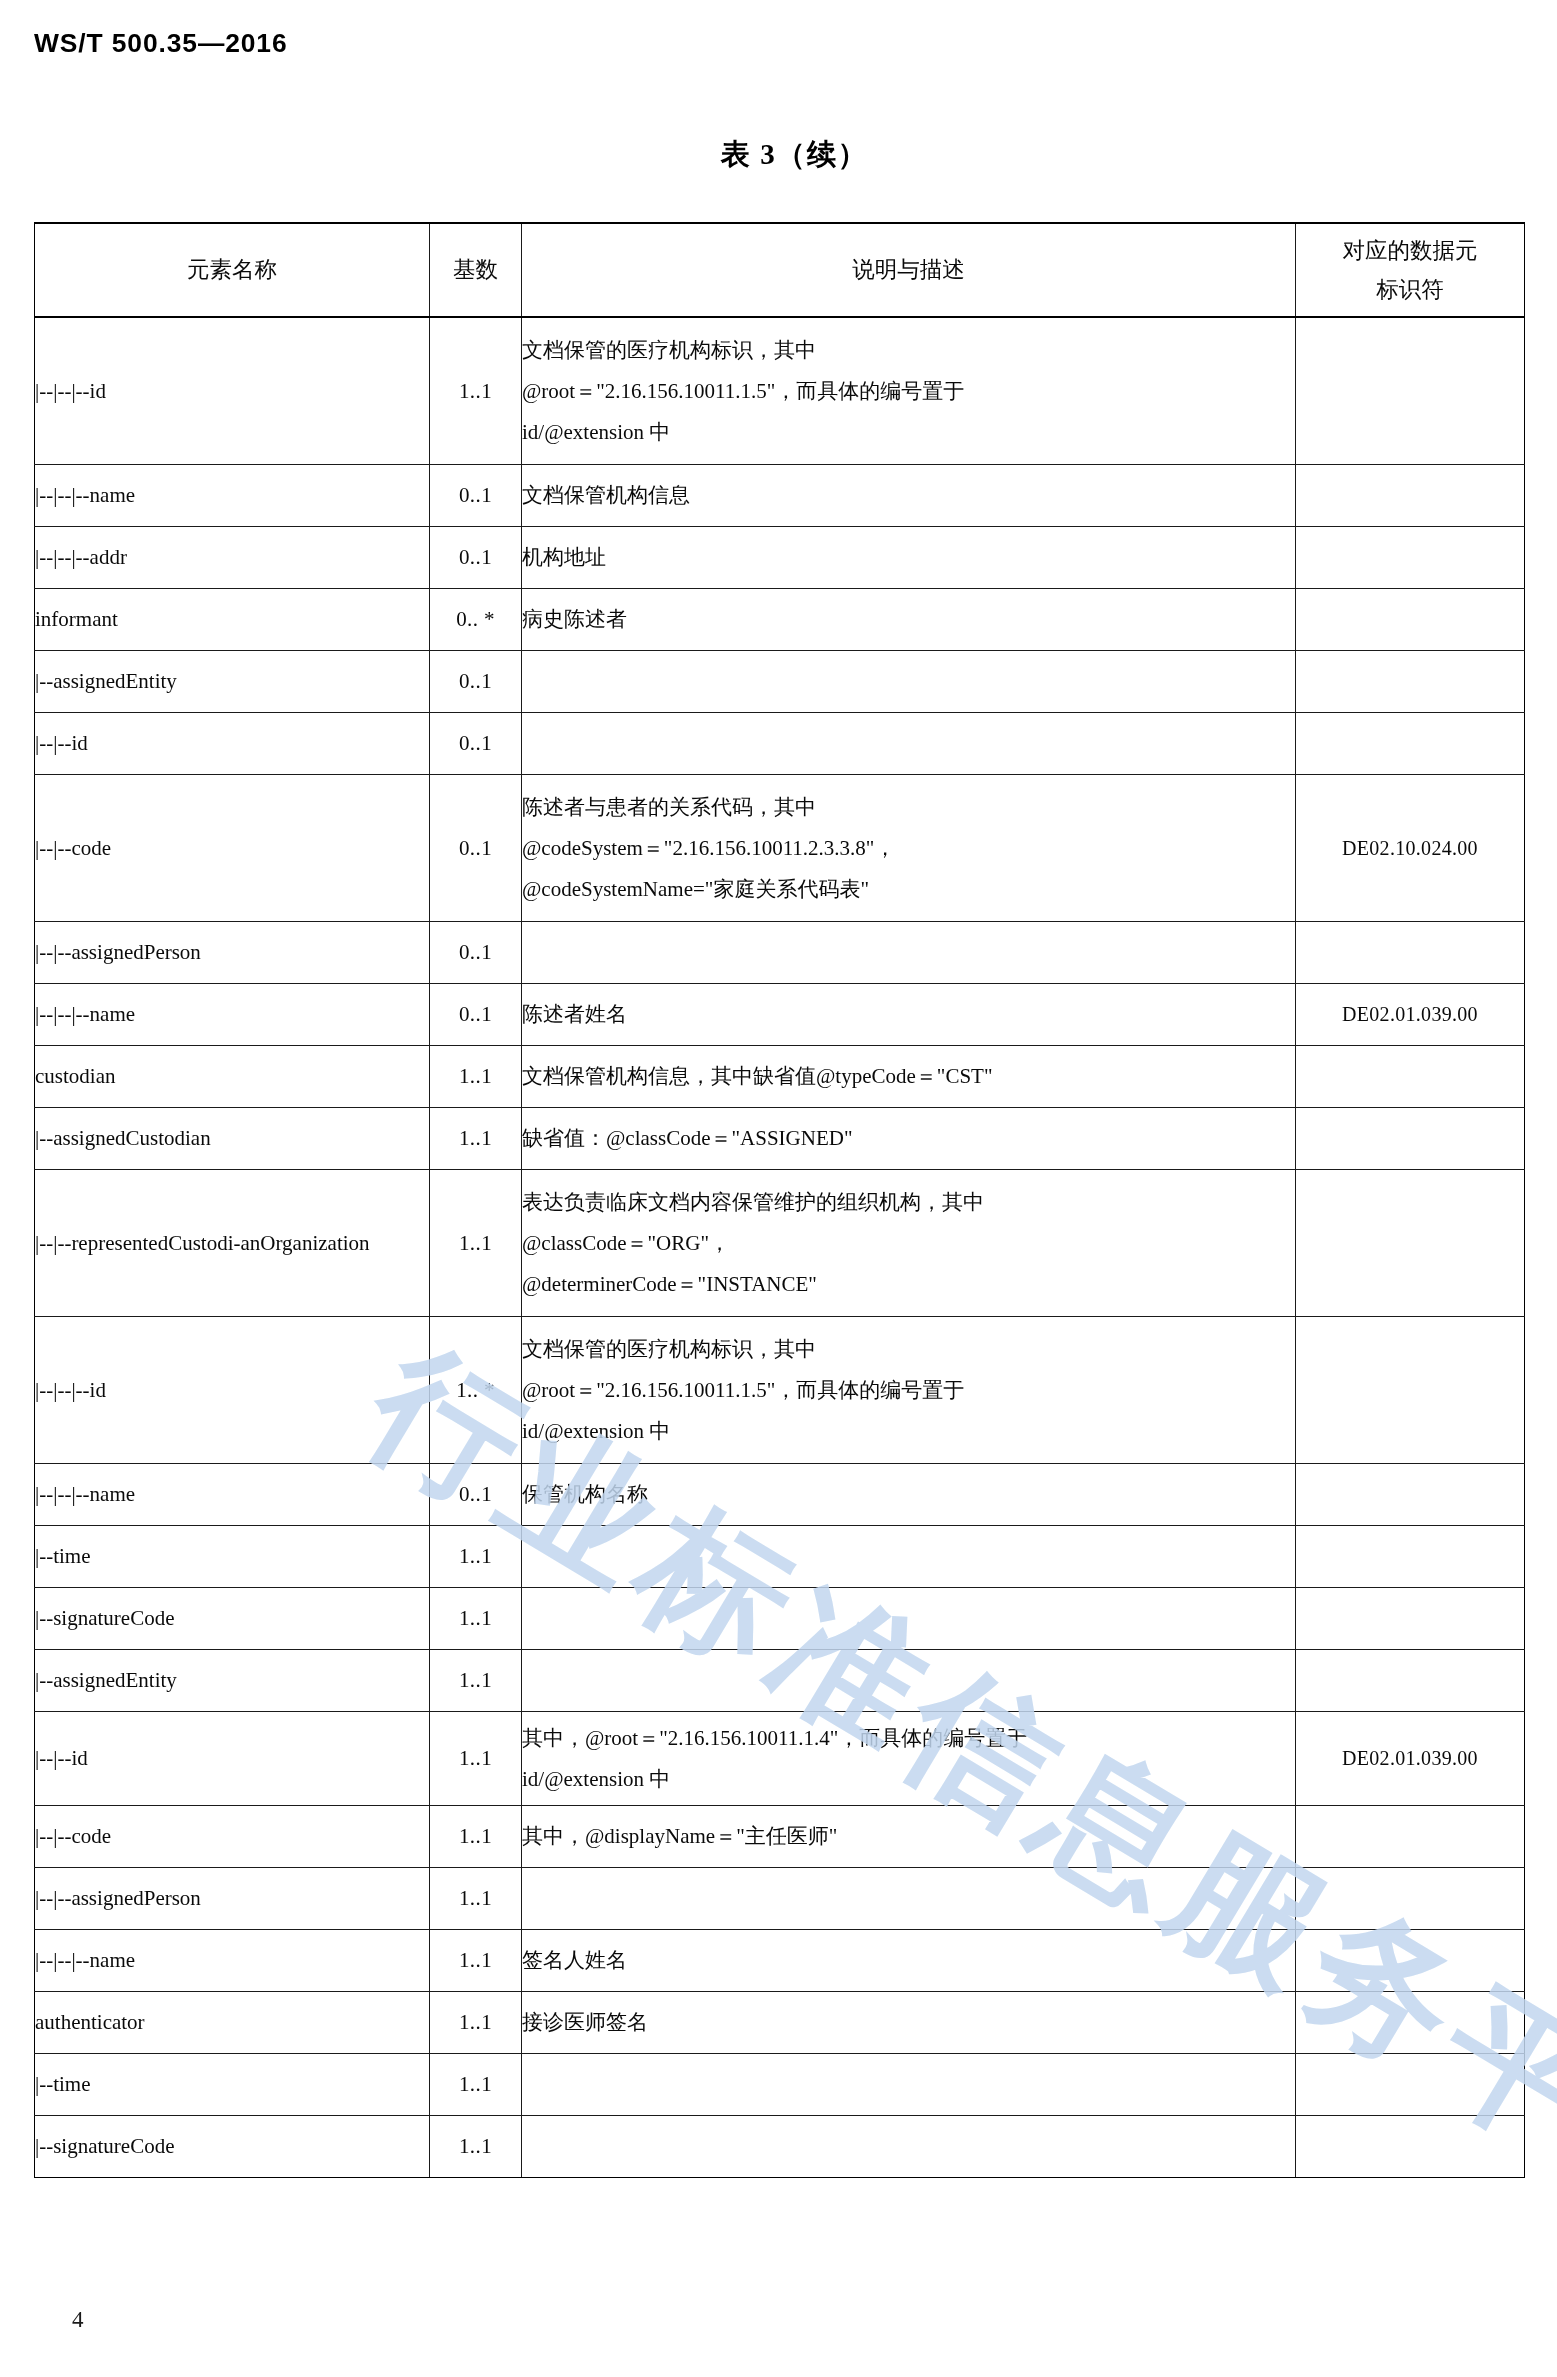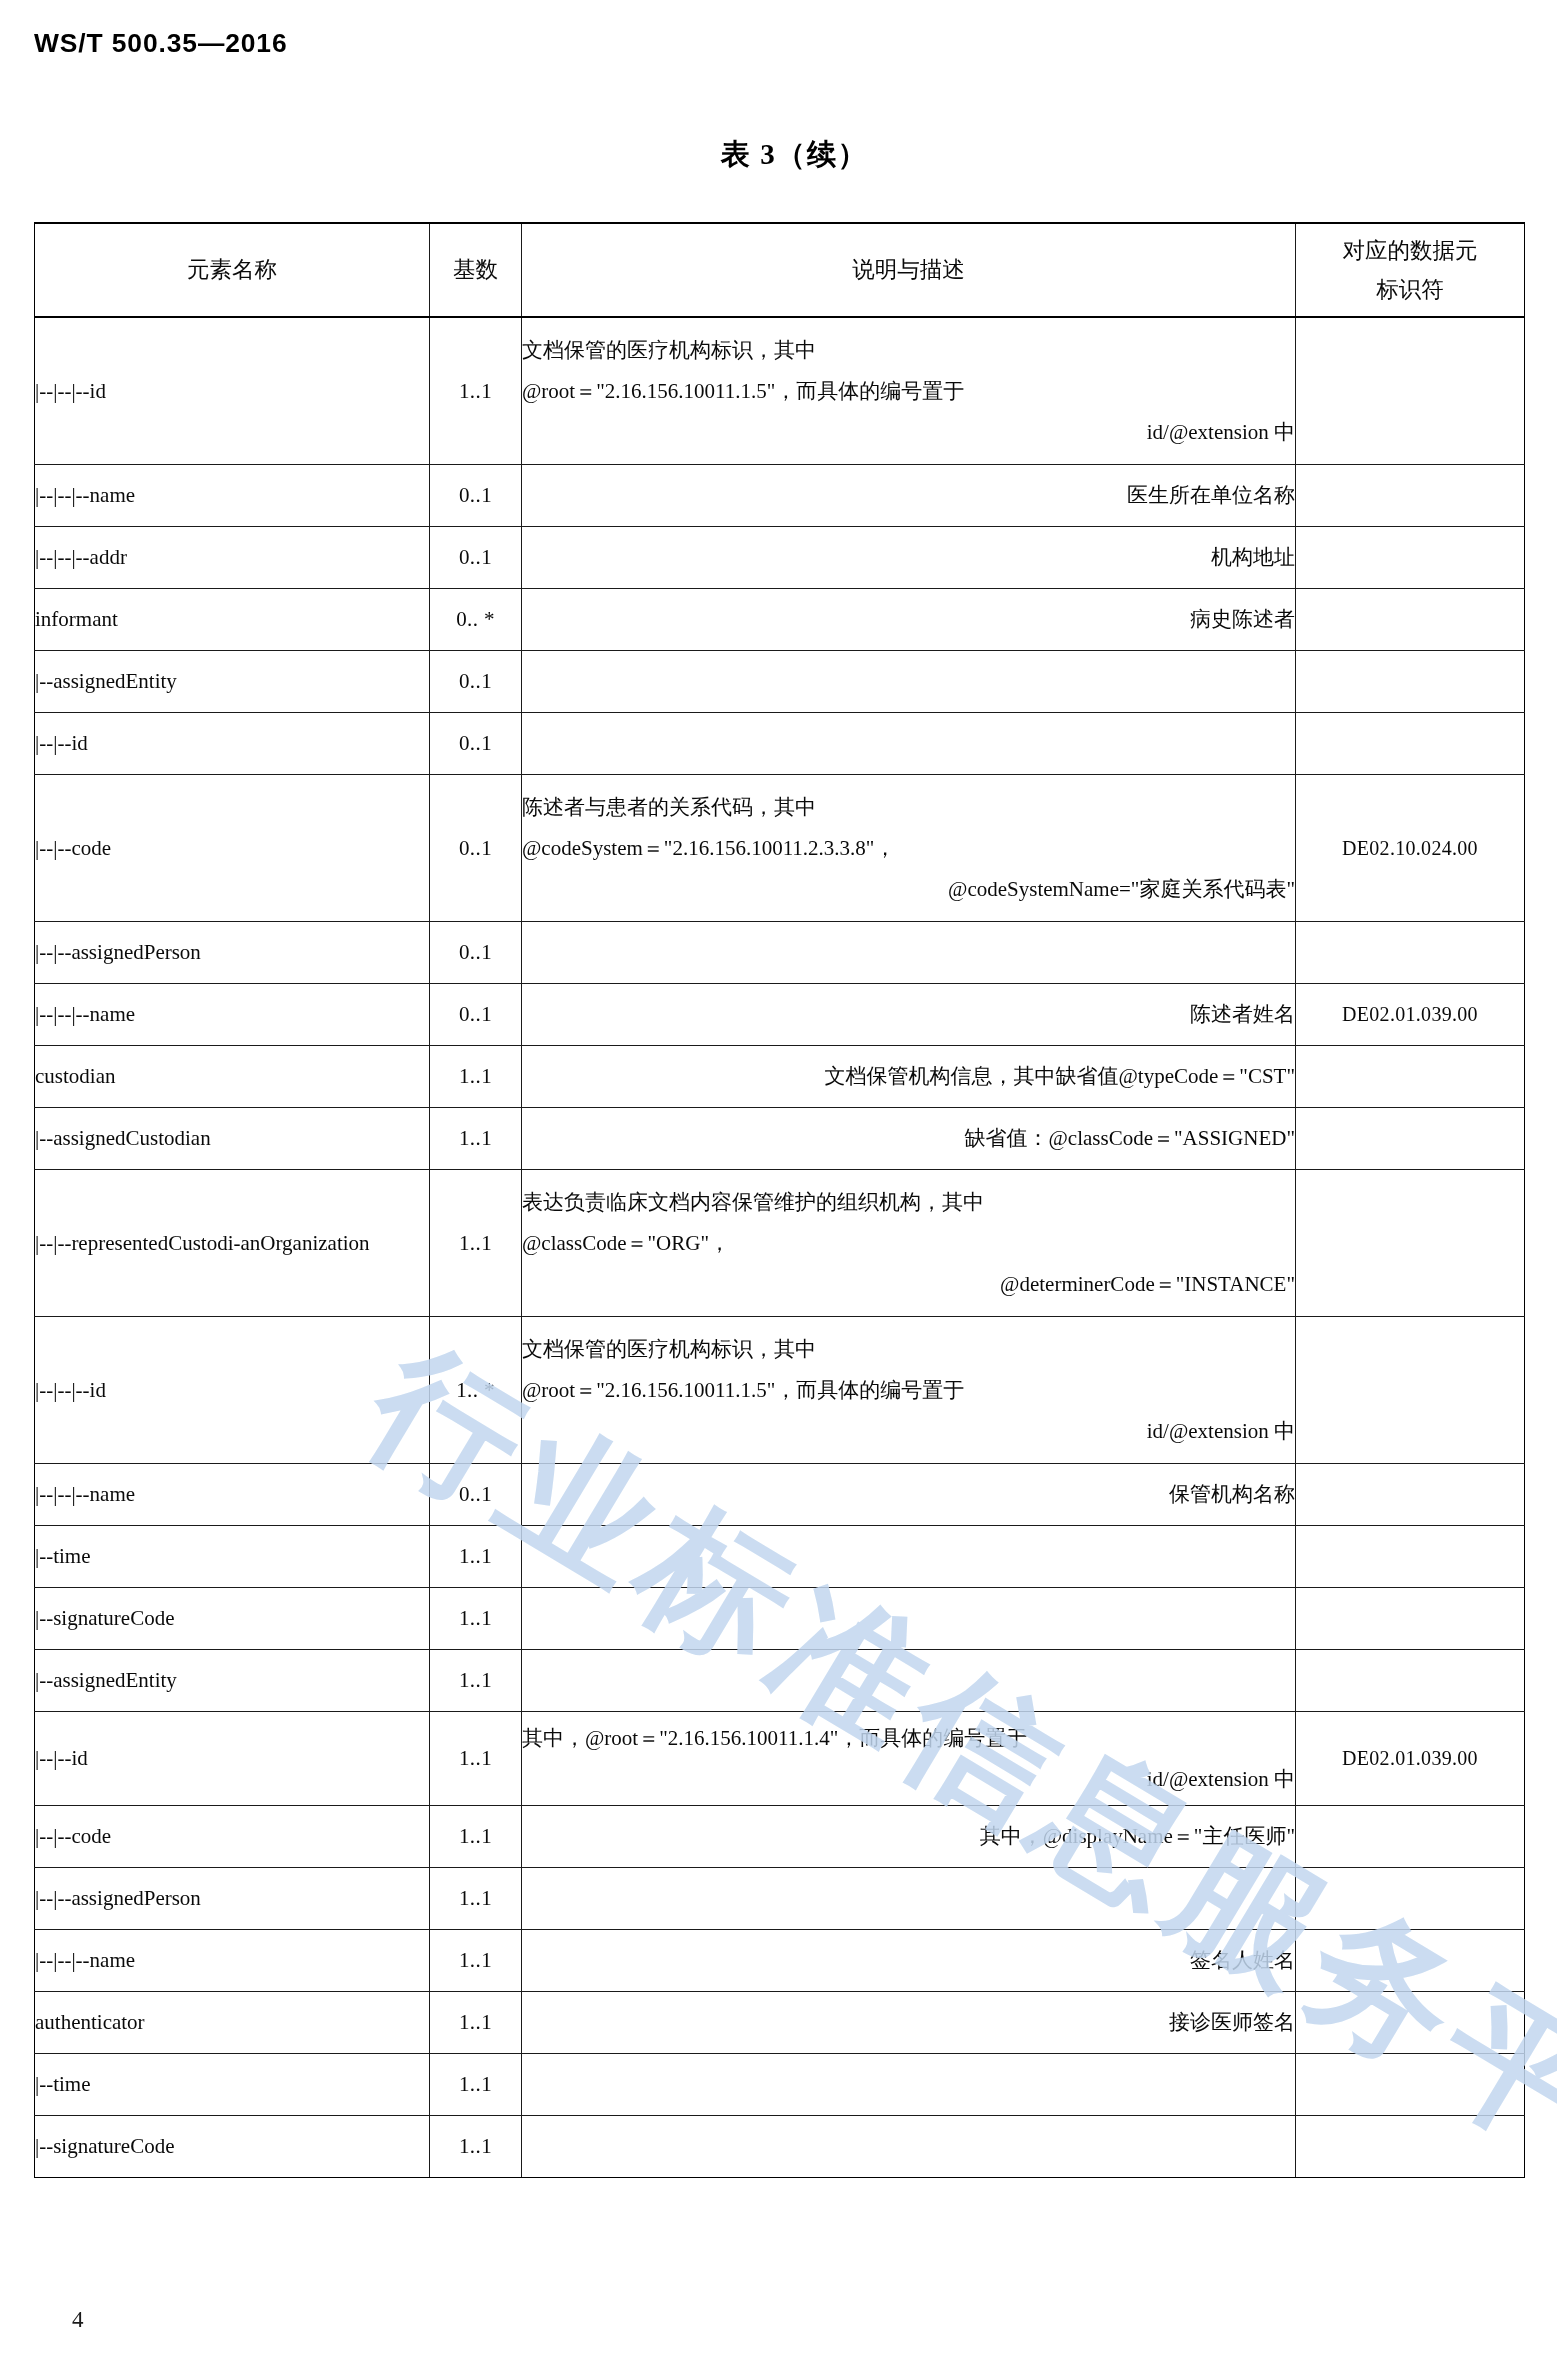--- a/index.html
+++ b/index.html
@@ -113,21 +113,21 @@
   }
   td.cell-de {
     text-align: center;
     letter-spacing: 0.3px;
     font-size: 20px;
     margin-top: 36px;
   }
 
   .desc-line { display: block; margin: 8.6px 0; }
   .desc-line:first-child { margin-top: 3.1px; }
-  .desc-line:last-child { margin-bottom: 3.1px; text-align: right; }
+  .desc-line:last-child { margin-bottom: 3.1px; }
   .single .desc-line { margin: 0; }
 
   
   tr.r-tall  td { height: 146px; }
   tr.r-mid   td { height: 93px; }
   tr.r-short td { height: 61px; }
 
   
   .watermark {
     position: absolute;
@@ -193,21 +193,21 @@
               <span class="desc-line">文档保管的医疗机构标识，其中</span>
               <span class="desc-line">@root＝"2.16.156.10011.1.5"，而具体的编号置于</span>
               <span class="desc-line">id/@extension 中</span>
             </td>
             <td class="cell-de"></td>
           </tr>
           <tr class="r-short">
             <td class="cell-name">|--|--|--name</td>
             <td class="cell-card">0..1</td>
             <td class="cell-desc single">
-              <span class="desc-line">医生所在单位名称</span>
+              <span class="desc-line">文档保管机构信息</span>
             </td>
             <td class="cell-de"></td>
           </tr>
           <tr class="r-short">
             <td class="cell-name">|--|--|--addr</td>
             <td class="cell-card">0..1</td>
             <td class="cell-desc single">
               <span class="desc-line">机构地址</span>
             </td>
             <td class="cell-de"></td>

